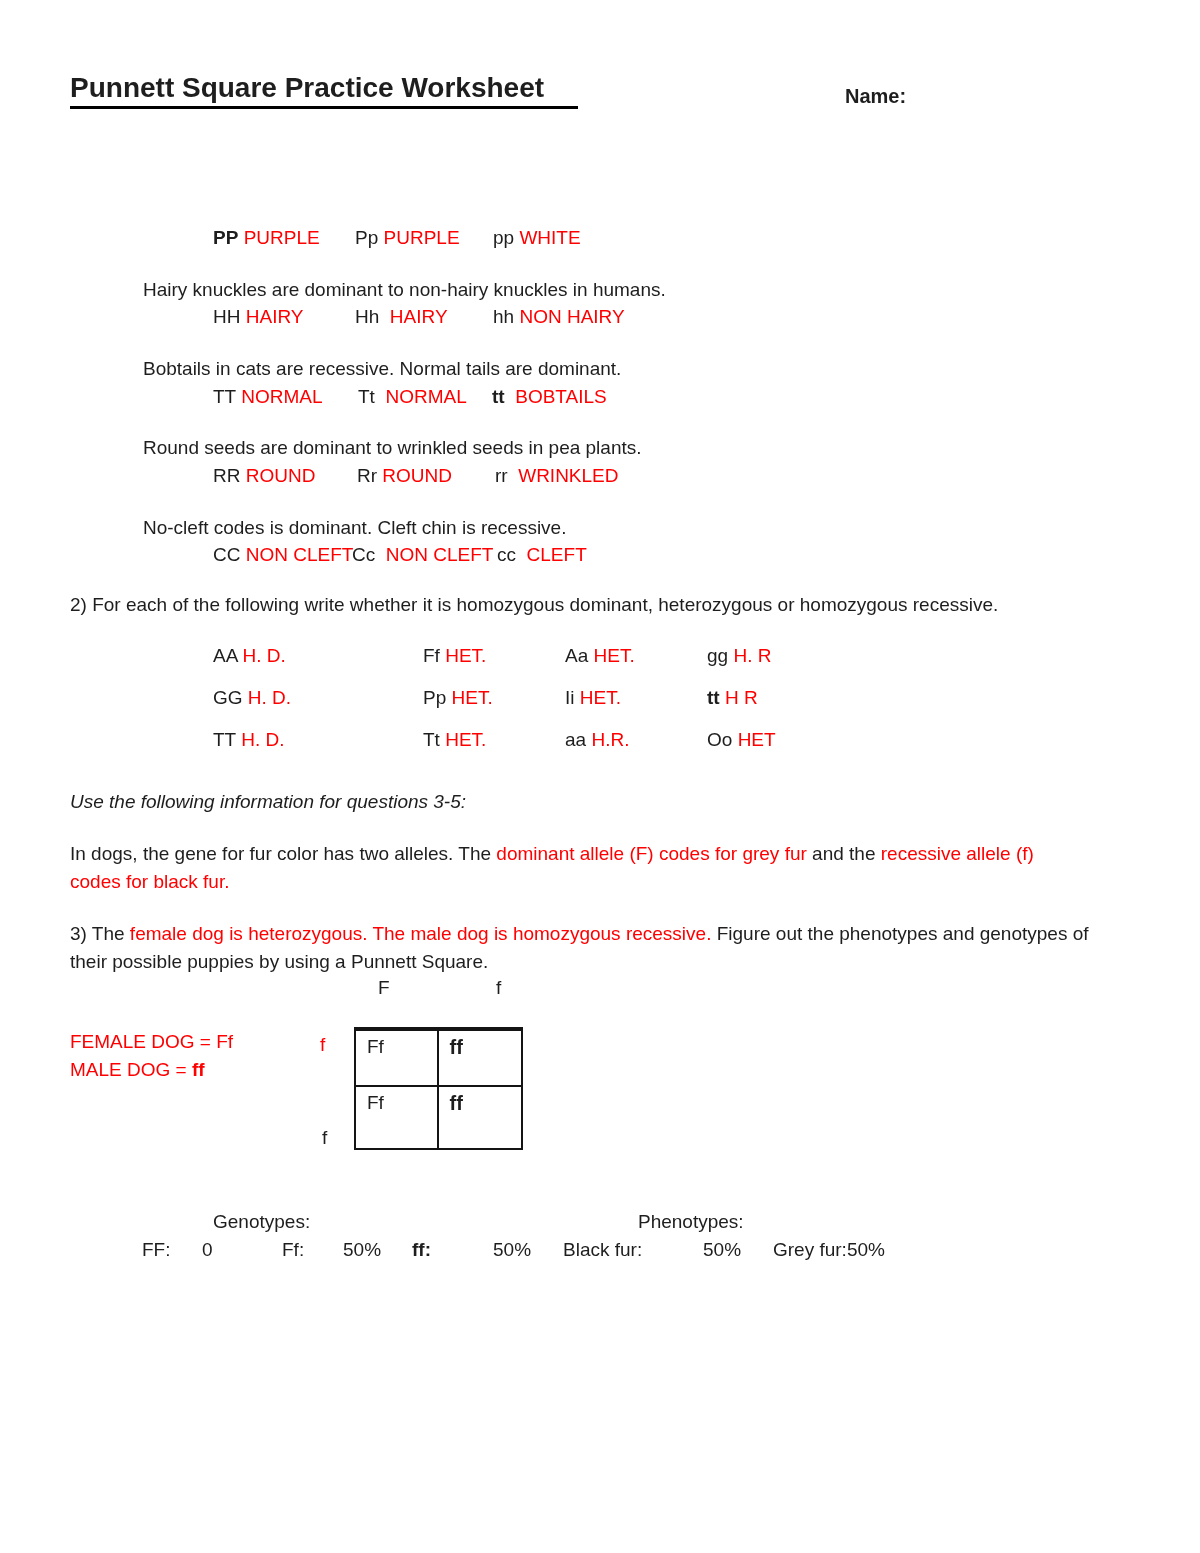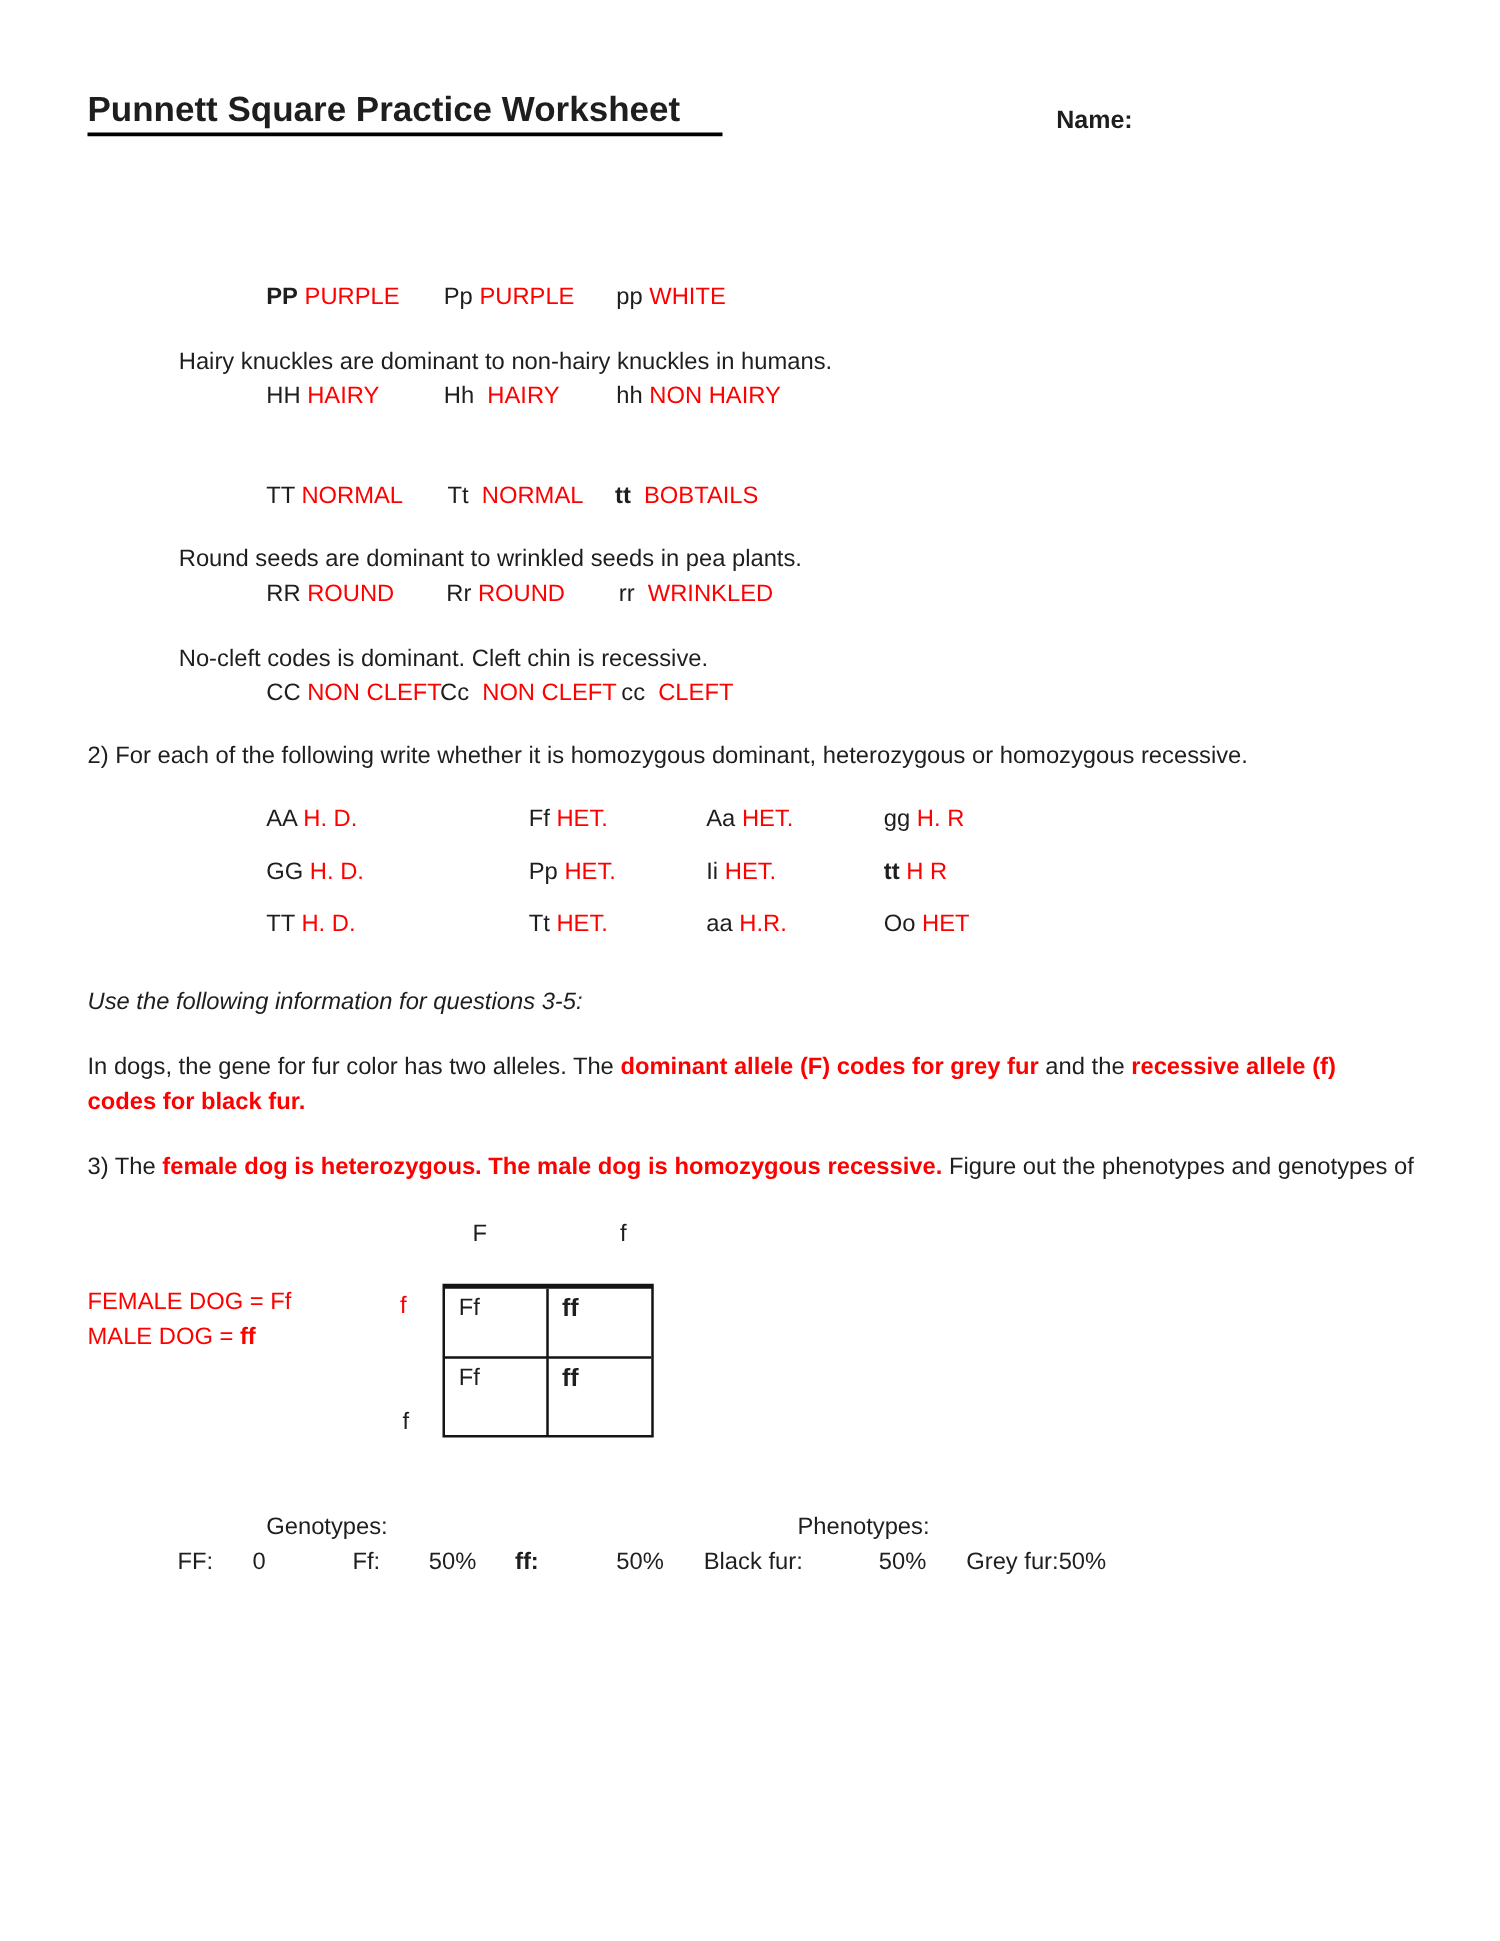--- a/index.html
+++ b/index.html
@@ -7,21 +7,21 @@
     position:relative;
     width:1200px;height:1553px;
     background:#ffffff;
     font-family:"Liberation Sans",sans-serif;
     font-size:19px;
     color:#1e1e1e;
     overflow:hidden;
   }
   .at{position:absolute;white-space:nowrap;line-height:28px;text-align:center;}
   .red{color:#ff0000;}
-  .rb{color:#ff0000;font-weight:bold;}
+  .rb{color:#ff0000;font-weight:normal;}
   .b{font-weight:bold;}
   .it{font-style:italic;}
   .title{
     font-size:28px;font-weight:bold;
     display:inline-block;
     border-bottom:3px solid #000;
     padding:0 34px 2px 0;
     line-height:32px;
   }
   .name{font-size:20px;font-weight:bold;}
@@ -54,20 +54,21 @@
 
   <div class="at" style="left:213px;top:224px"><span class="b">PP</span> <span class="red">PURPLE</span></div>
   <div class="at" style="left:355px;top:224px"><span>Pp</span> <span class="red">PURPLE</span></div>
   <div class="at" style="left:493px;top:224px"><span>pp</span> <span class="red">WHITE</span></div>
 
   <div class="at" style="left:143px;top:276px">Hairy knuckles are dominant to non-hairy knuckles in humans.</div>
   <div class="at" style="left:213px;top:303px"><span>HH</span> <span class="red">HAIRY</span></div>
   <div class="at" style="left:355px;top:303px"><span>Hh</span>&nbsp; <span class="red">HAIRY</span></div>
   <div class="at" style="left:493px;top:303px"><span>hh</span> <span class="red">NON HAIRY</span></div>
 
+  <div class="at" style="left:143px;top:355px">Bobtails in cats are recessive. Normal tails are dominant.</div>
   <div class="at" style="left:213px;top:383px"><span>TT</span> <span class="red">NORMAL</span></div>
   <div class="at" style="left:358px;top:383px"><span>Tt</span>&nbsp; <span class="red">NORMAL</span></div>
   <div class="at" style="left:492px;top:383px"><span class="b">tt</span>&nbsp; <span class="red">BOBTAILS</span></div>
 
   <div class="at" style="left:143px;top:434px">Round seeds are dominant to wrinkled seeds in pea plants.</div>
   <div class="at" style="left:213px;top:462px"><span>RR</span> <span class="red">ROUND</span></div>
   <div class="at" style="left:357px;top:462px"><span>Rr</span> <span class="red">ROUND</span></div>
   <div class="at" style="left:495px;top:462px"><span>rr</span>&nbsp; <span class="red">WRINKLED</span></div>
 
   <div class="at" style="left:143px;top:514px">No-cleft codes is dominant. Cleft chin is recessive.</div>
@@ -97,20 +98,21 @@
   <div class="at" style="left:70px;top:840px">
     <span>In dogs, the gene for fur color has two alleles.  The </span><span class="rb">dominant allele (F) codes for grey fur</span><span> and the </span><span class="rb">recessive allele (f)</span>
   </div>
   <div class="at" style="left:70px;top:868px">
     <span class="rb">codes for black fur.</span>
   </div>
 
   <div class="at" style="left:70px;top:920px">
     <span>3) The </span><span class="rb">female dog is heterozygous. The male dog is homozygous recessive.</span><span> Figure out the phenotypes and genotypes of</span>
   </div>
+  <div class="at" style="left:70px;top:948px">their possible puppies by using a Punnett Square.</div>
 
   <div class="at" style="left:378px;top:974px">F</div>
   <div class="at" style="left:496px;top:974px">f</div>
 
   <div class="at red" style="left:70px;top:1028px">FEMALE DOG = Ff</div>
   <div class="at red" style="left:70px;top:1056px">
     <span>MALE DOG = </span><span class="b">ff</span>
   </div>
 
   <div class="at red" style="left:320px;top:1031px">f</div>

